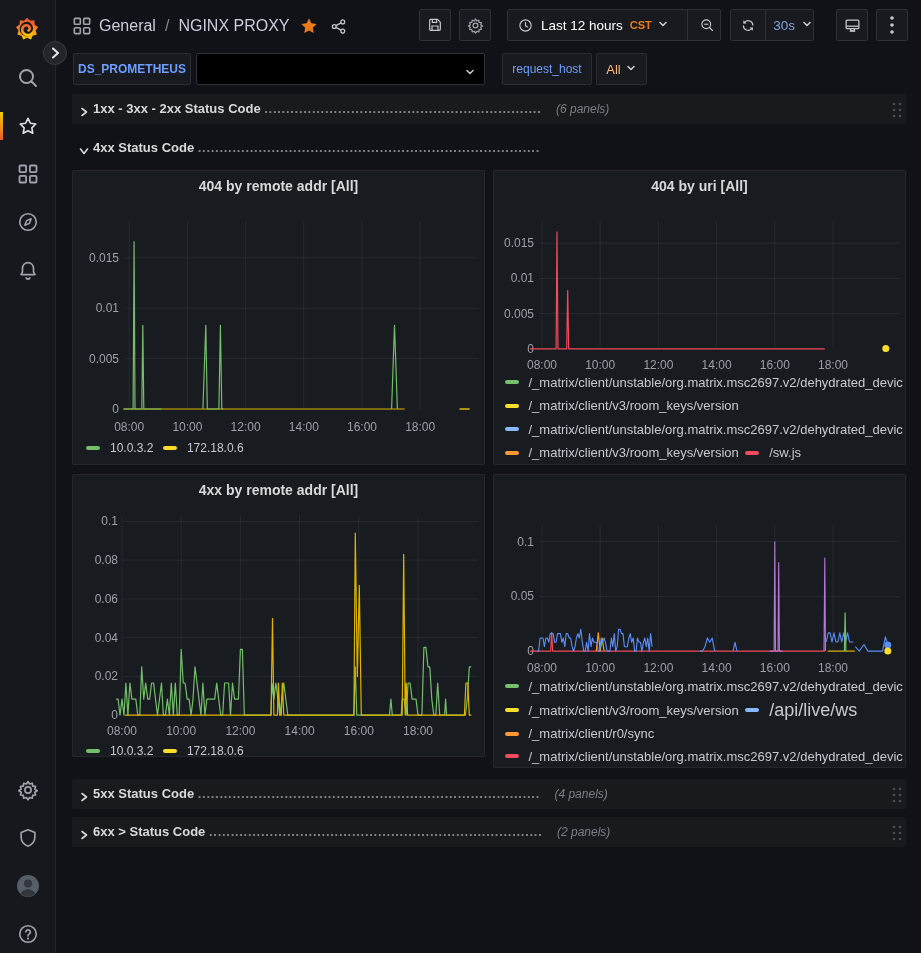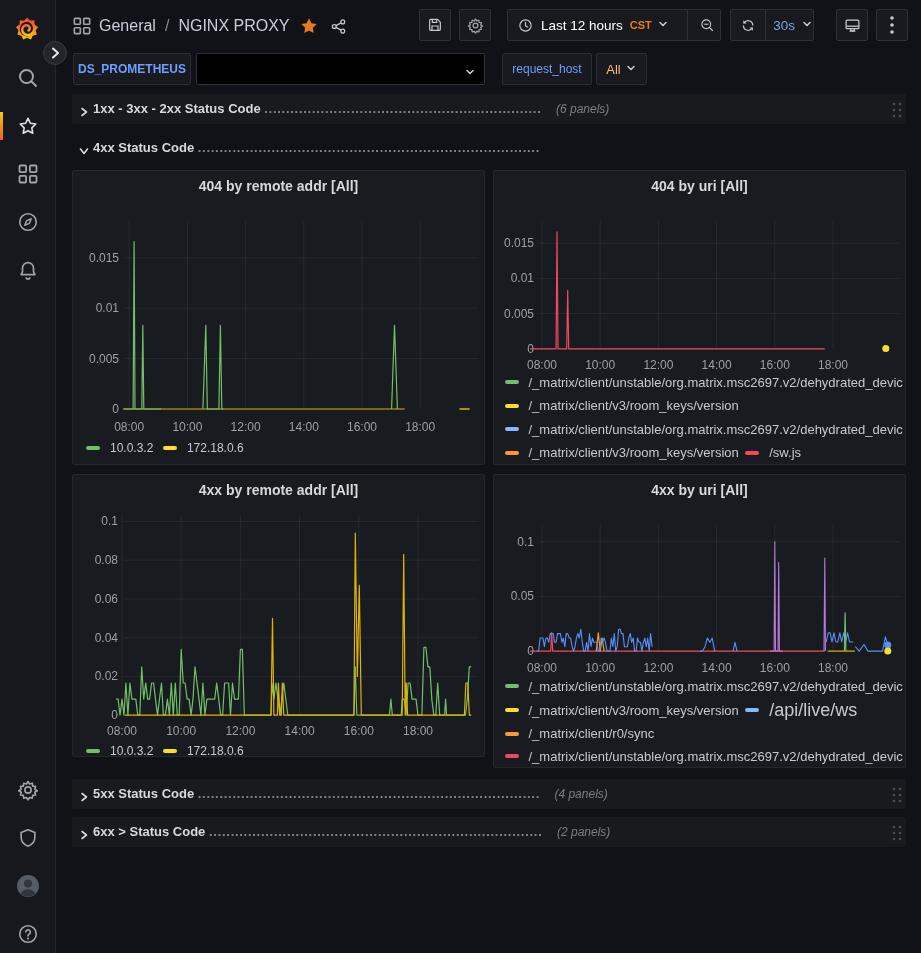--- a/index.html
+++ b/index.html
@@ -360,21 +360,20 @@
     </svg>
     <div class="legend" style="top:263.5px;left:13px"><span class="li" style="margin-right:9.5px">
         <span class="sw" style="background:#73bf69"></span>
         <span class="lt" style="font-size:12px">10.0.3.2</span>
       </span><span class="li" style="margin-right:9.5px">
         <span class="sw" style="background:#fade2a"></span>
         <span class="lt" style="font-size:12px">172.18.0.6</span>
       </span></div>
   </div>
 <div class="panel" style="left:493px;top:474px;width:413px;height:294px">
-    <div class="ptitle">4xx by uri [All]</div>
     <svg style="position:absolute;left:0;top:0" width="411" height="292" viewBox="0 0 411 292">
       <line x1="45" y1="66.7" x2="405.5" y2="66.7" stroke="rgba(204,204,220,0.08)" stroke-width="1"></line>
       <text x="40" y="70.7" text-anchor="end" font-size="12" fill="#9da0a8">0.1</text>
       <line x1="45" y1="121.4" x2="405.5" y2="121.4" stroke="rgba(204,204,220,0.08)" stroke-width="1"></line>
       <text x="40" y="125.4" text-anchor="end" font-size="12" fill="#9da0a8">0.05</text>
       <text x="40" y="180.1" text-anchor="end" font-size="12" fill="#9da0a8">0</text>
       <line x1="48.0" y1="50" x2="48.0" y2="176.1" stroke="rgba(204,204,220,0.08)" stroke-width="1"></line>
       <text x="48.0" y="196.5" text-anchor="middle" font-size="12" fill="#9da0a8">08:00</text>
       <line x1="106.2" y1="50" x2="106.2" y2="176.1" stroke="rgba(204,204,220,0.08)" stroke-width="1"></line>
       <text x="106.2" y="196.5" text-anchor="middle" font-size="12" fill="#9da0a8">10:00</text>

